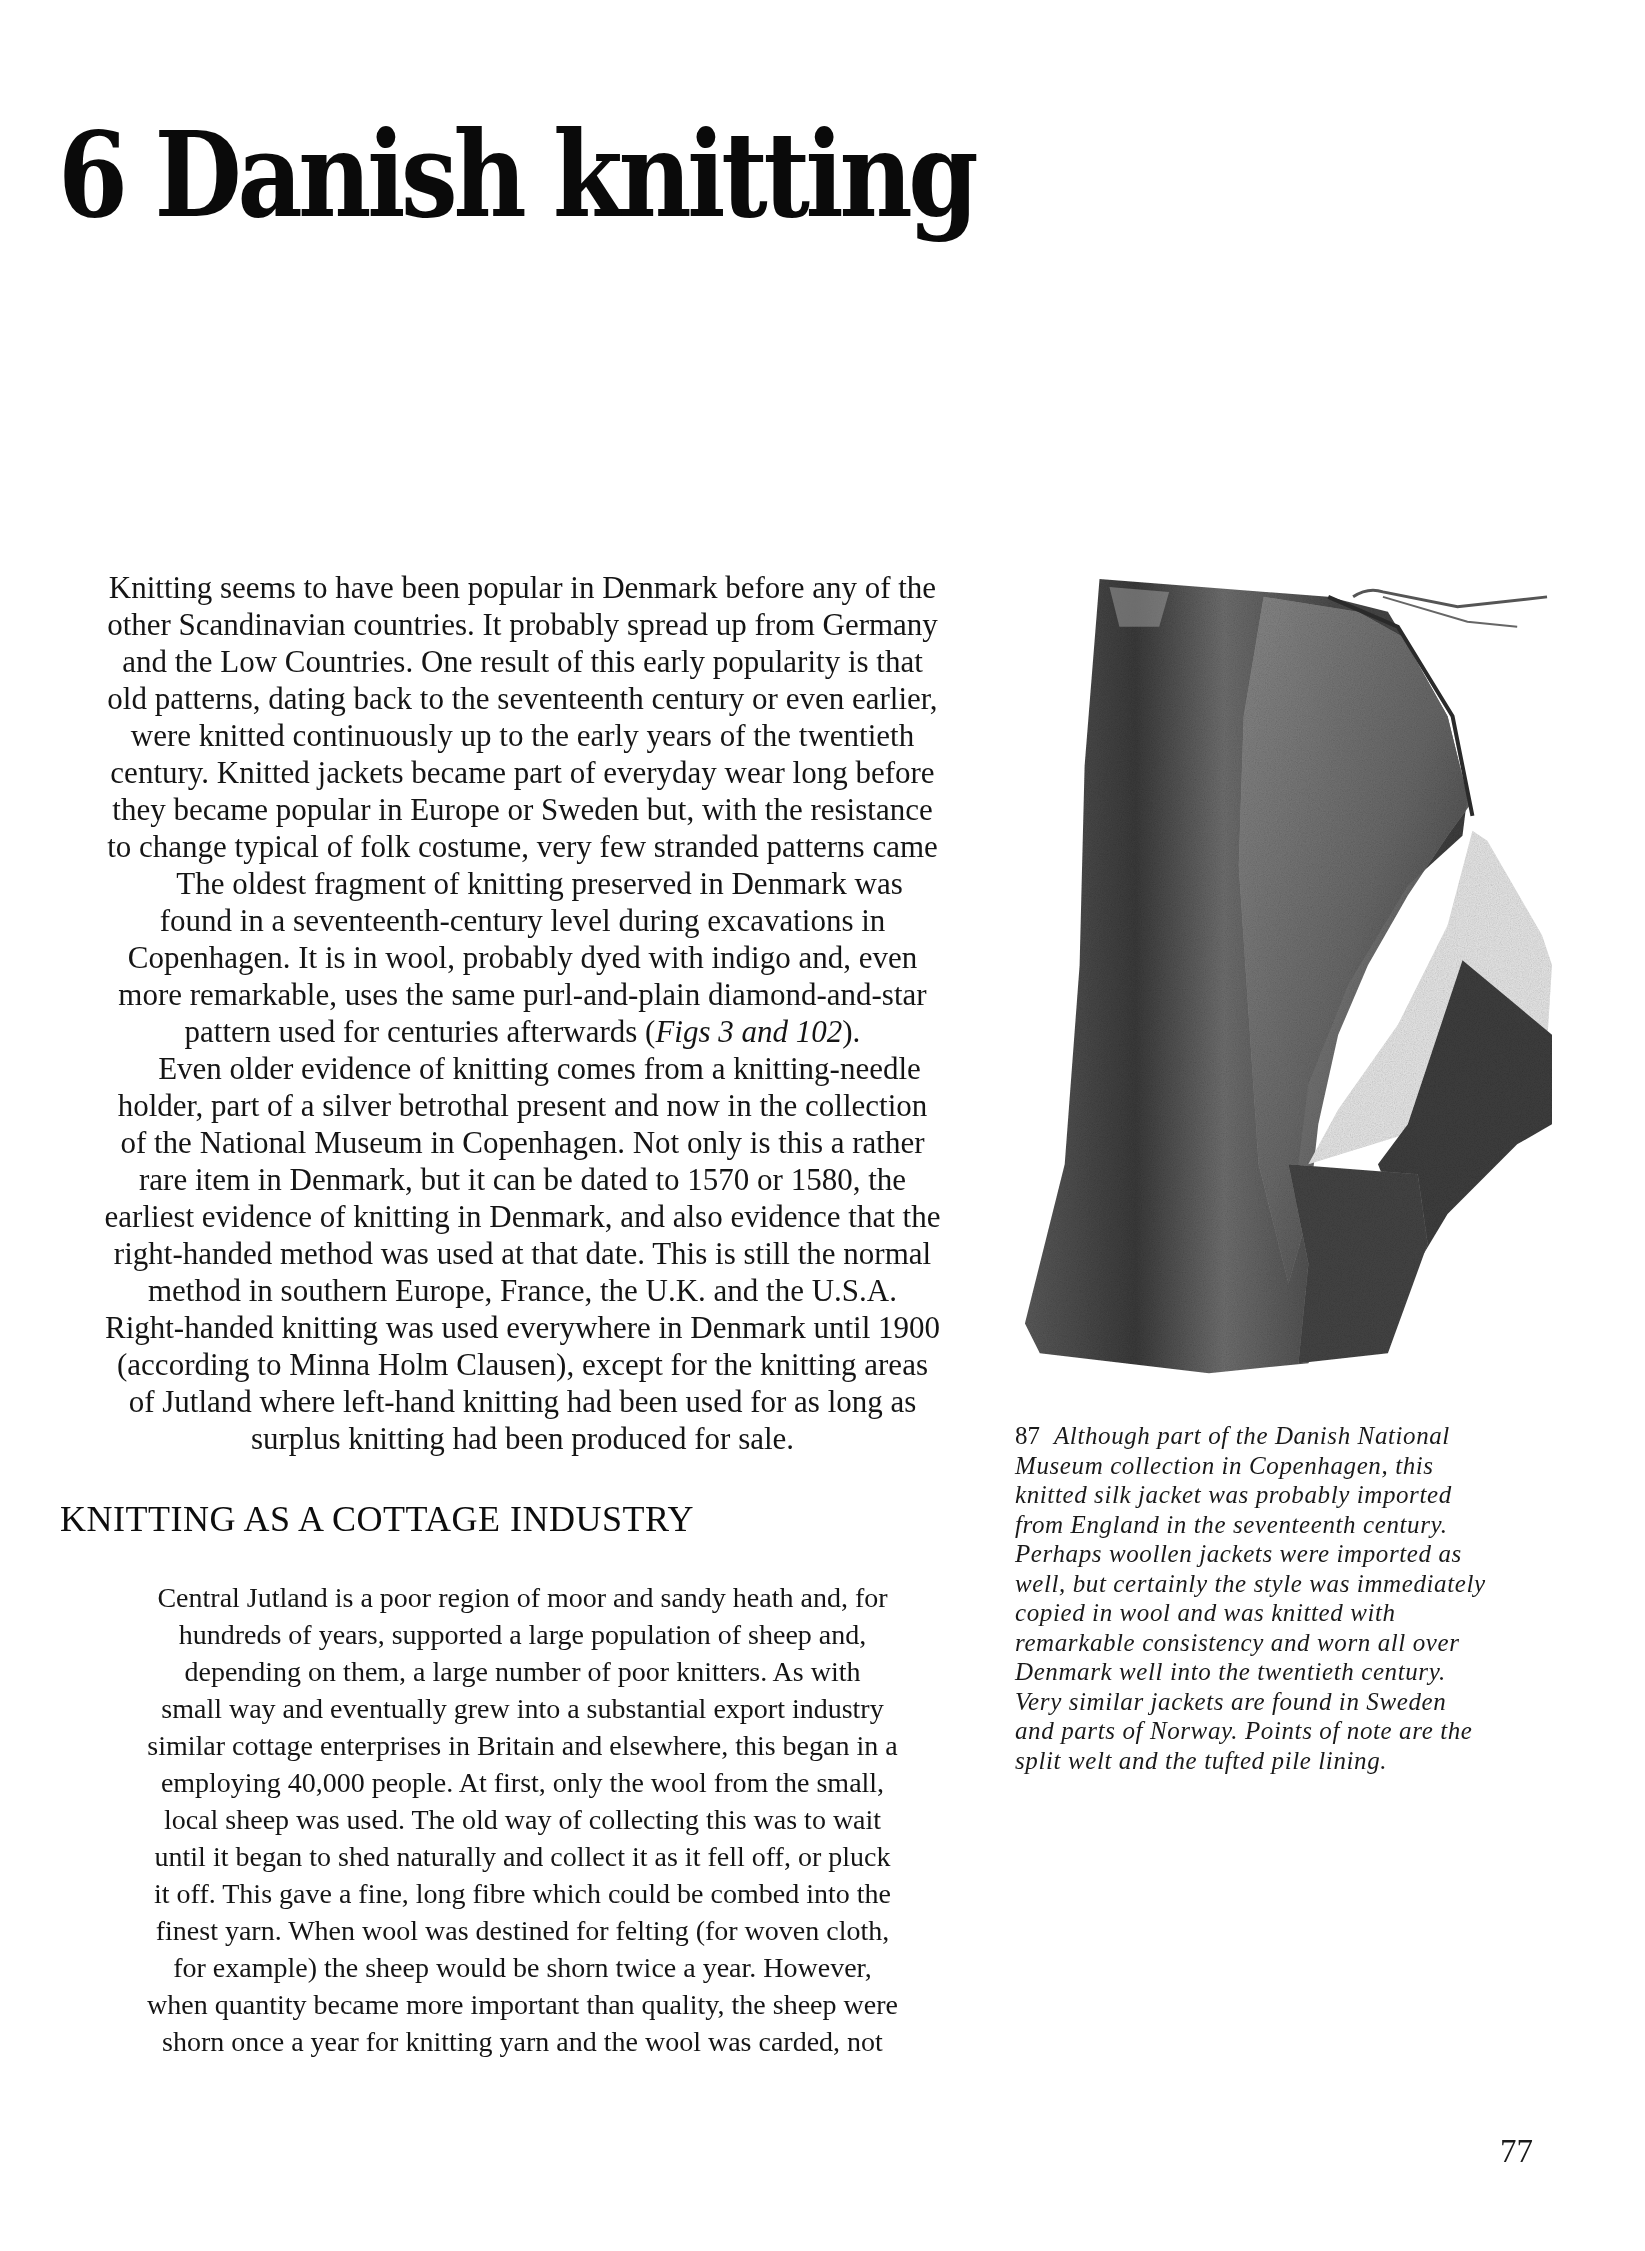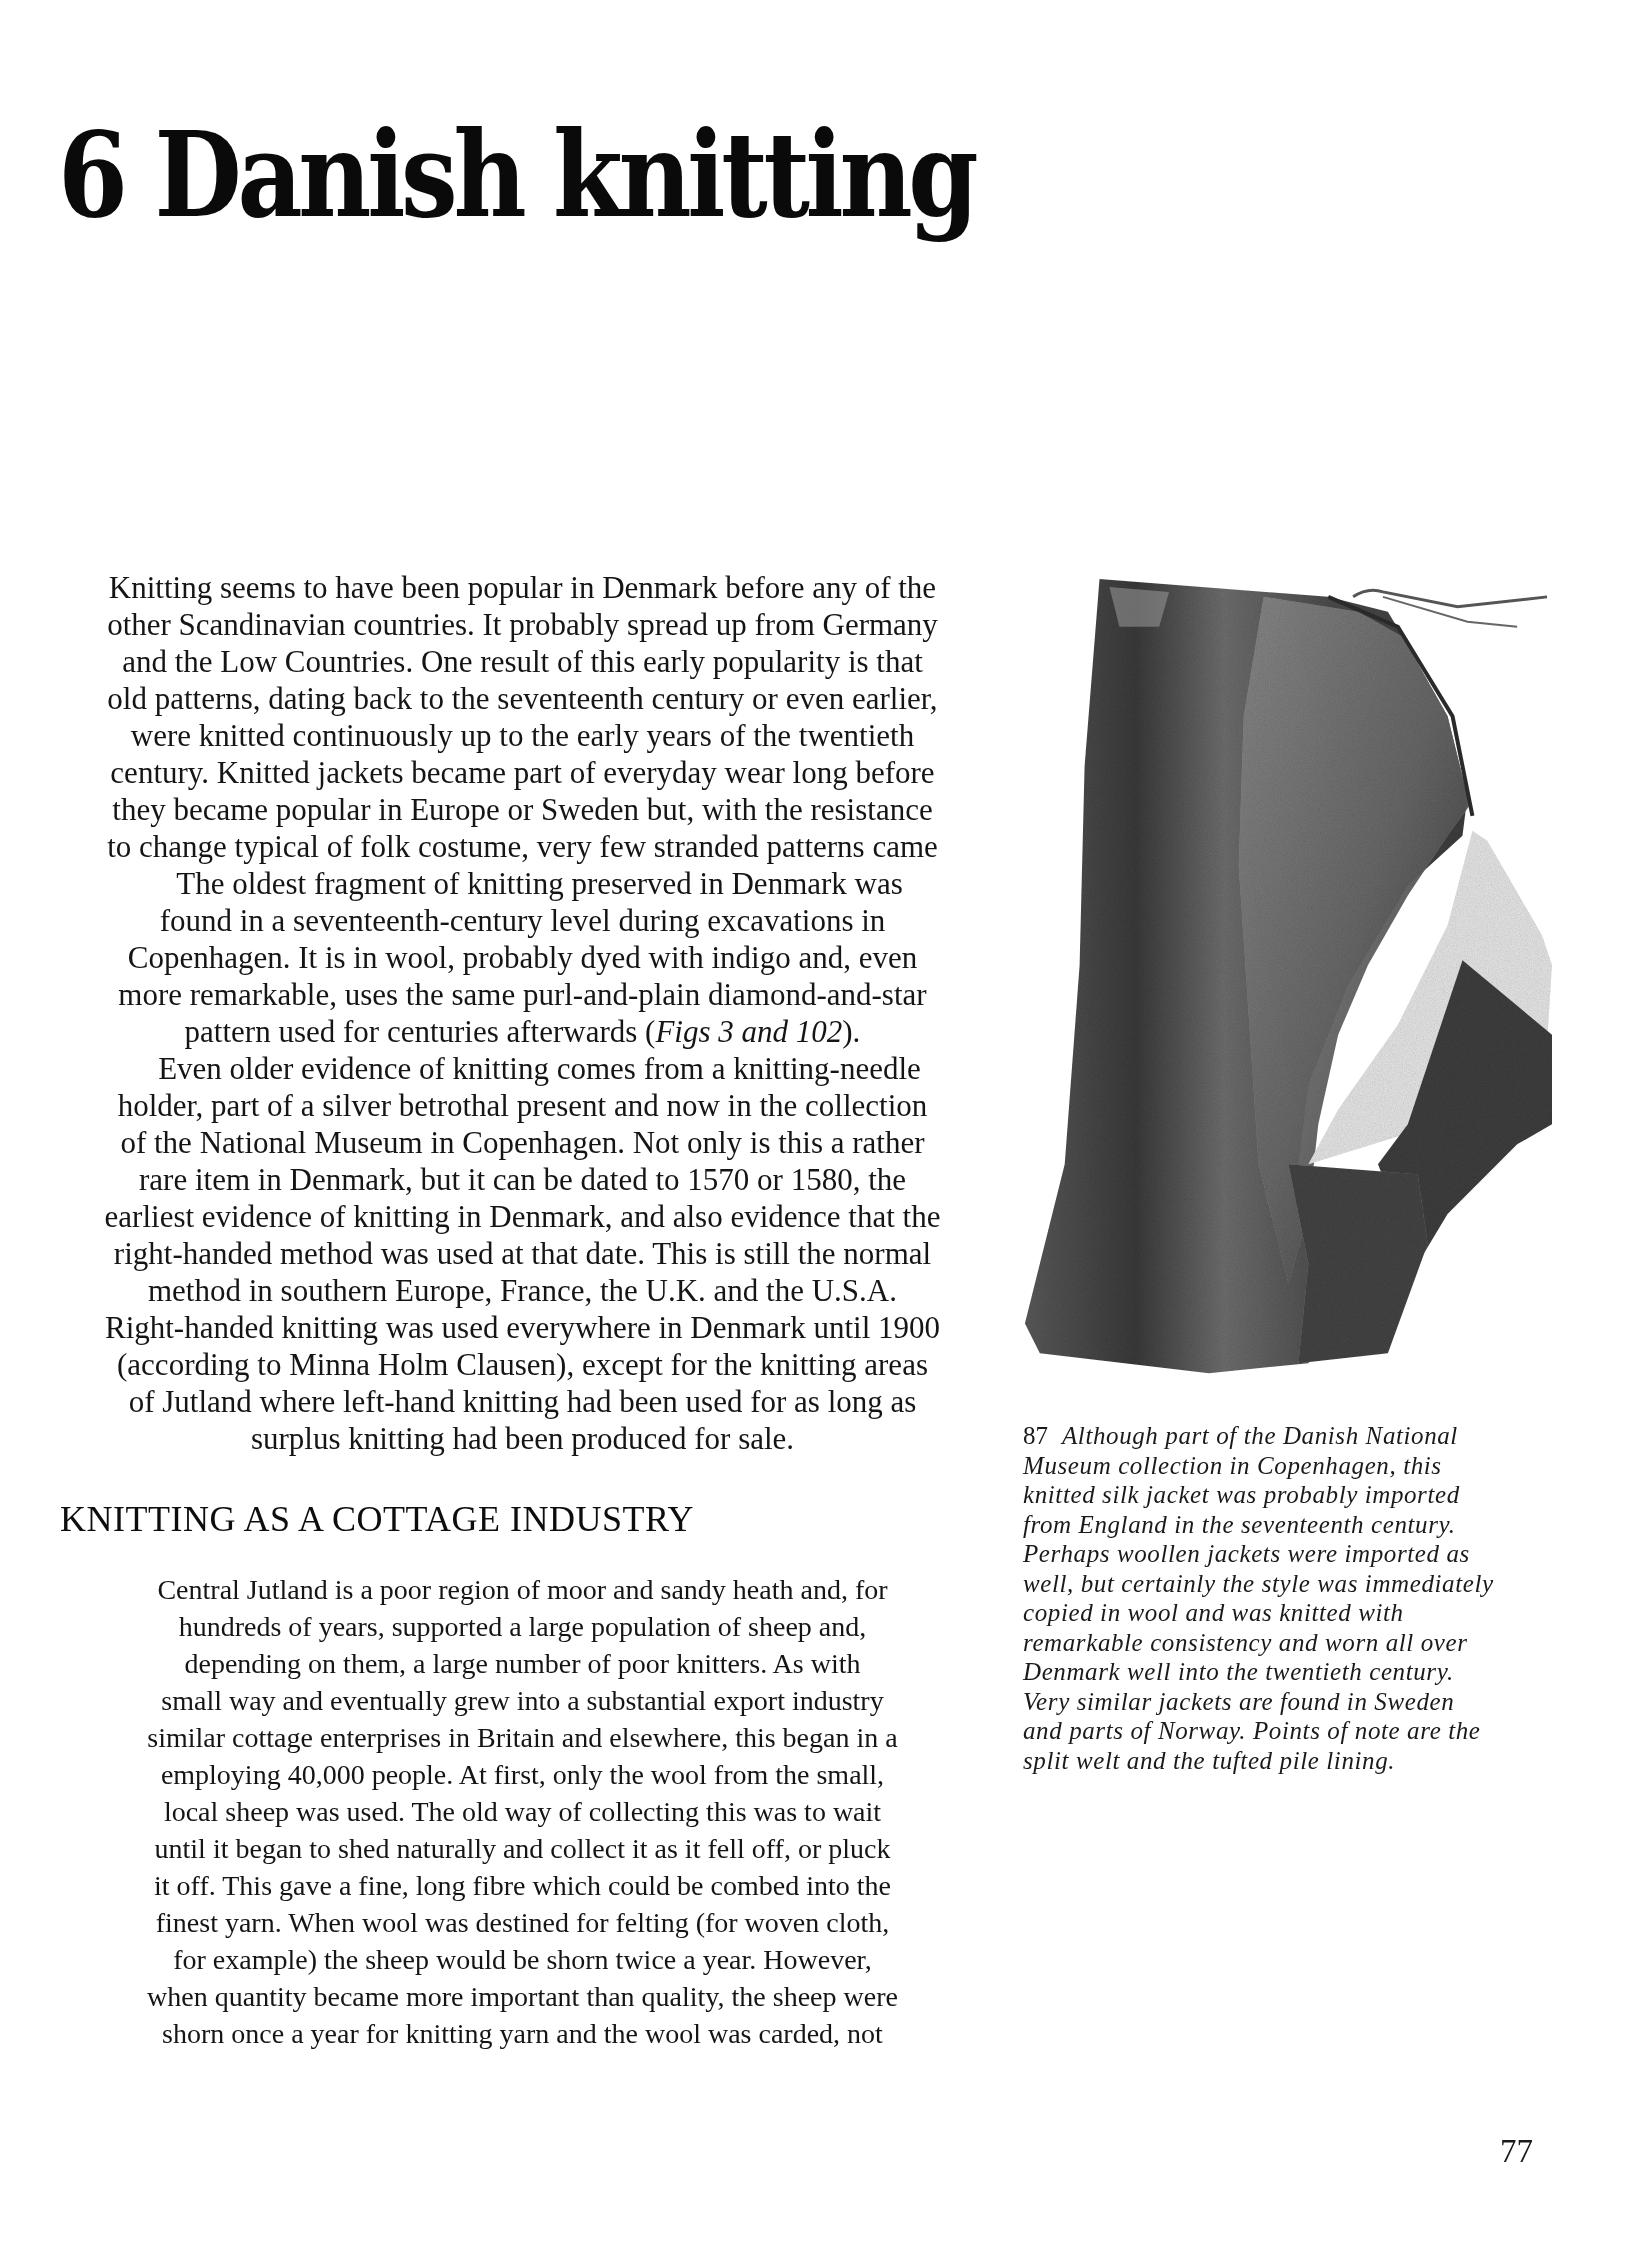--- a/index.html
+++ b/index.html
@@ -12,34 +12,34 @@
   }
   .body-col {
     position: absolute; left: 60px; top: 569px; width: 925px;
     font-family: "Liberation Serif", serif; font-size: 31px; line-height: 37px;
     color: #151515;
   }
   .body-col p { margin: 0; text-align: center; }
   .line { display: block; white-space: nowrap; }
   .section-heading {
     font-family: "Liberation Serif", serif; font-size: 36px; letter-spacing: 0.5px;
-    margin: 42px 0 32px 0; line-height: 40px; color: #0d0d0d; font-weight: normal;
+    margin: 42px 0 40px 0; line-height: 40px; color: #0d0d0d; font-weight: normal;
   }
   .section2 { font-size: 28px; }
   .figure {
     position: absolute; left: 1010px; top: 567px; width: 542px; height: 846px;
   }
   .figure svg { width: 100%; height: 100%; display: block; }
   .caption {
     position: absolute; left: 1015px; top: 1421px; width: 517px;
     font-family: "Liberation Serif", serif; font-size: 25px; line-height: 29.5px; color: #1a1a1a;
   }
   .caption .fig-num { font-style: normal; font-weight: normal; margin-right: 14px; }
   .caption .cap-text { font-style: italic; letter-spacing: 0.6px; }
-  .caption .line { white-space: nowrap; margin-left: 8px; }
+  .caption .line { white-space: nowrap; }
   .page-number {
     position: absolute; left: 1500px; top: 2133px;
     font-family: "Liberation Serif", serif; font-size: 33px; color: #1a1a1a;
   }
 </style>
 </head>
 <body>
 
 <h1 class="page-title">6 Danish knitting</h1>
 

